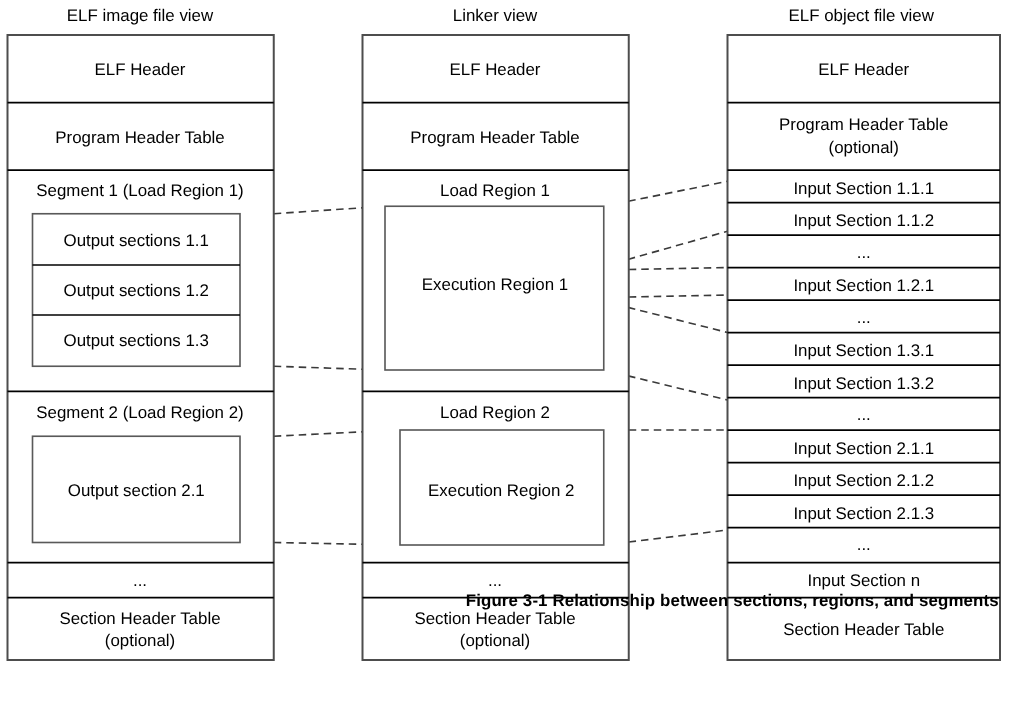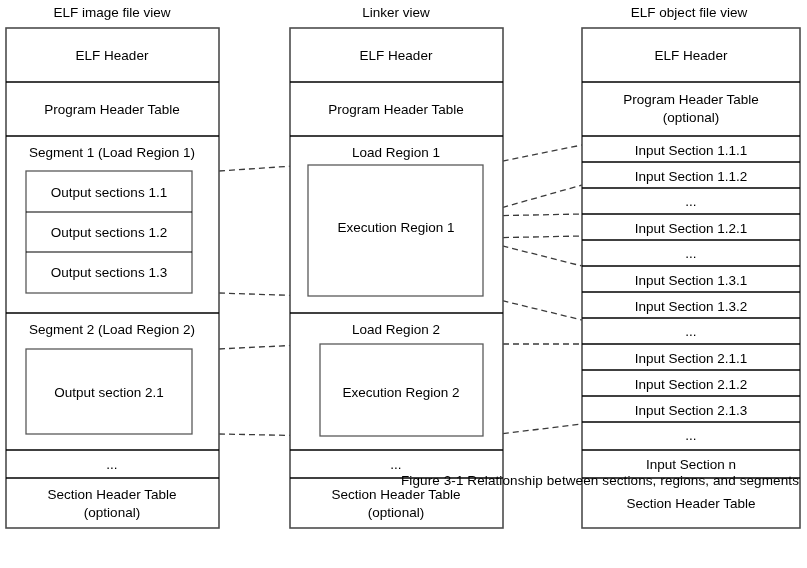--- a/index.html
+++ b/index.html
@@ -69,21 +69,21 @@
     fill: none;
   }
   .caption {
     position: absolute;
     left: 0;
     right: 8px;
     bottom: 8px;
     text-align: right;
     font-family: "Liberation Sans", sans-serif;
     font-size: 13.5px;
-    font-weight: normal;
+    font-weight: bold;
     color: #000;
     letter-spacing: 0.1px;
   }
 </style>
 </head>
 <body>
 
 <div id="figure-root">
 
   <svg id="diagram" viewBox="0 0 807 568">

